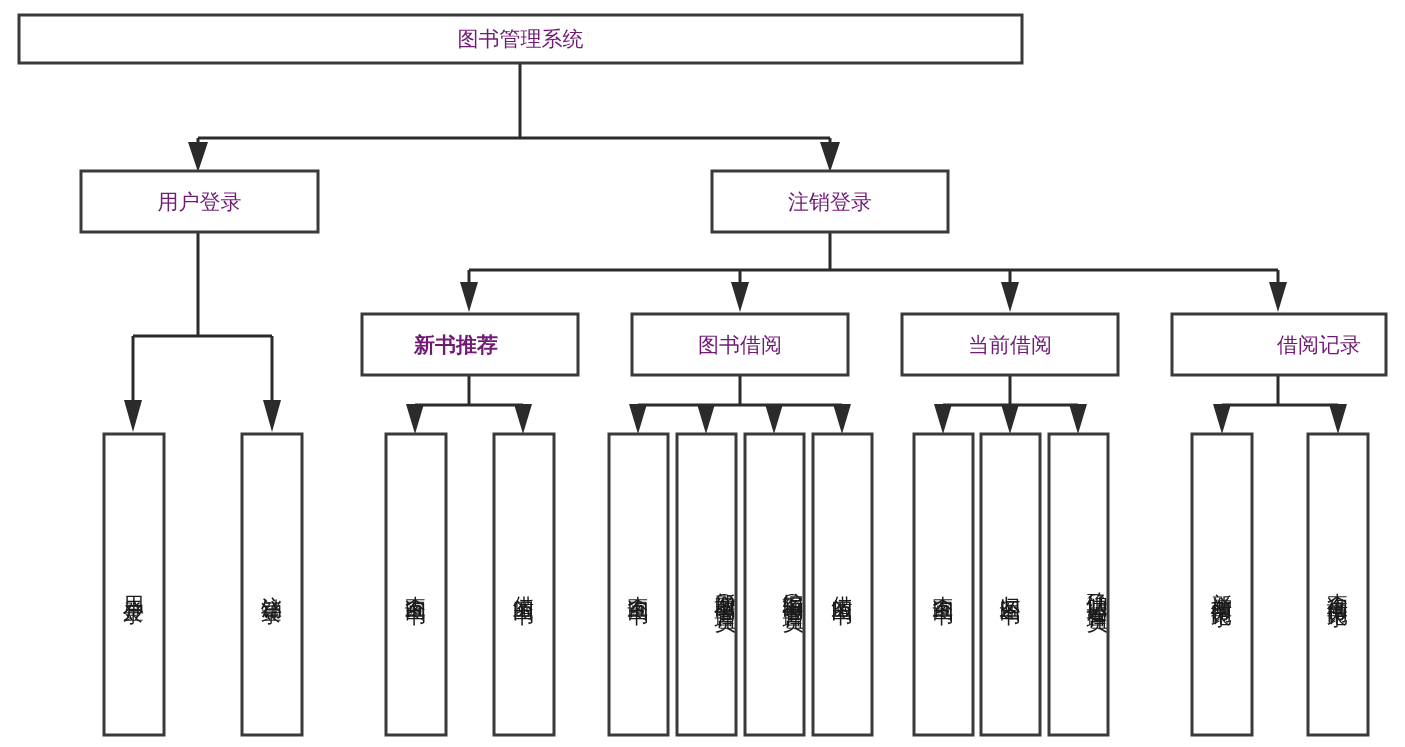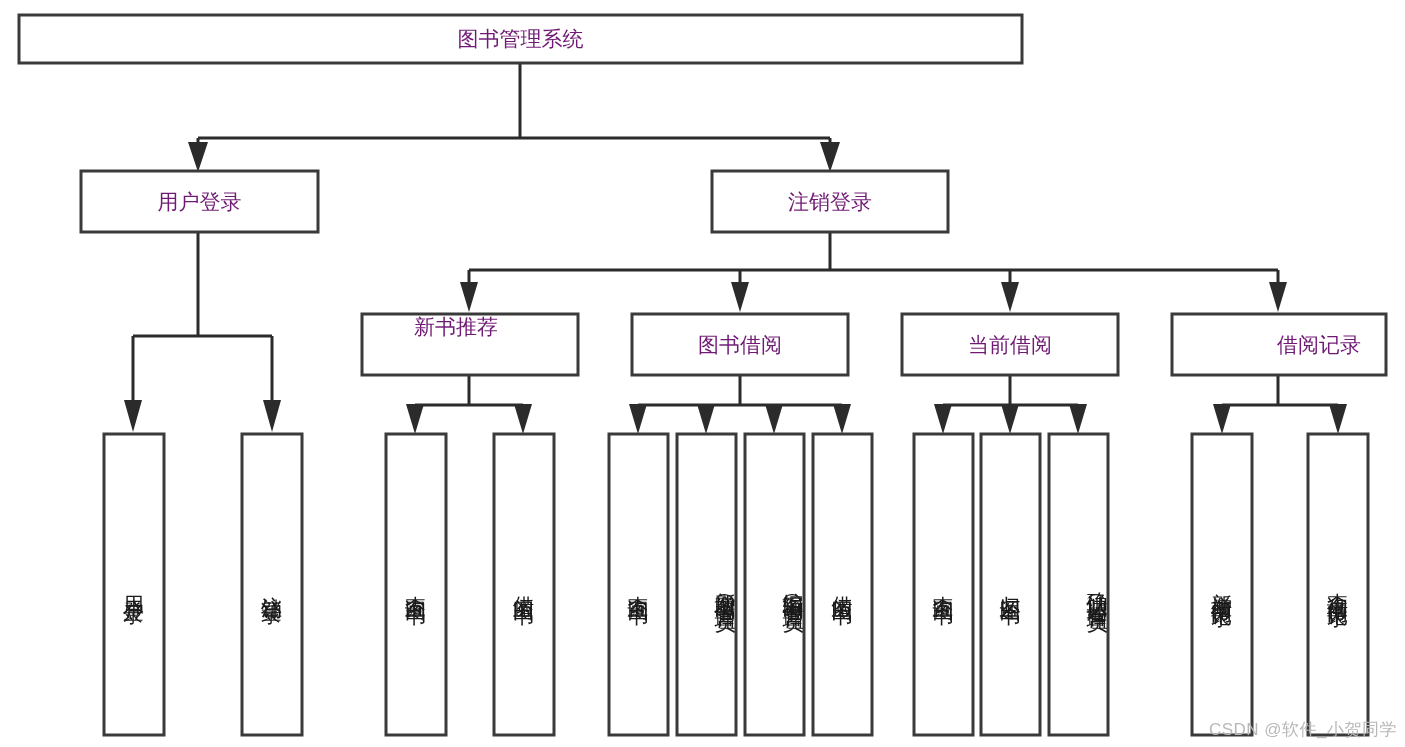--- a/index.html
+++ b/index.html
@@ -192,21 +192,21 @@
 
     <rect class="node-box" x="1192" y="434" width="60" height="301"></rect>
     <rect class="node-box" x="1308" y="434" width="60" height="301"></rect>
   </svg>
 
   <div class="label-horiz" style="left:19px; top:15px; width:1003px; height:48px;">图书管理系统</div>
 
   <div class="label-horiz" style="left:81px; top:171px; width:237px; height:61px;">用户登录</div>
   <div class="label-horiz" style="left:712px; top:171px; width:236px; height:61px;">注销登录</div>
 
-  <div class="label-horiz" style="left:362px; top:296px; width:188px; height:61px;">新书推荐</div>
+  <div class="label-horiz" style="left:362px; top:314px; width:188px; height:61px;font-weight:bold;">新书推荐</div>
   <div class="label-horiz" style="left:902px; top:314px; width:216px; height:61px;">当前借阅</div>
   <div class="label-horiz" style="left:632px; top:314px; width:216px; height:61px;">图书借阅</div>
   <div class="label-horiz" style="left:1172px; top:314px; width:214px; height:61px;padding-left:40px;">借阅记录</div>
 
   <div class="label-vert" style="left:104px; top:434px; width:60px; height:301px;">用户登录</div>
   <div class="label-vert" style="left:242px; top:434px; width:60px; height:301px;">注销登录</div>
 
   <div class="label-vert" style="left:386px; top:434px; width:60px; height:301px;">查询图书</div>
   <div class="label-vert" style="left:494px; top:434px; width:60px; height:301px;">借阅图书</div>
 
@@ -215,15 +215,14 @@
   <div class="label-vert" style="left:745px; top:434px; width:59px; height:301px; align-items:flex-start; padding-top:8px; box-sizing:border-box;">编辑图书（管理员）</div>
   <div class="label-vert" style="left:813px; top:434px; width:59px; height:301px;">借阅图书</div>
 
   <div class="label-vert" style="left:914px; top:434px; width:59px; height:301px;">查询图书</div>
   <div class="label-vert" style="left:981px; top:434px; width:59px; height:301px;">归还图书</div>
   <div class="label-vert" style="left:1049px; top:434px; width:59px; height:301px; align-items:flex-start; padding-top:8px; box-sizing:border-box;">确认归还（管理员）</div>
 
   <div class="label-vert" style="left:1192px; top:434px; width:60px; height:301px;">新增借阅记录</div>
   <div class="label-vert" style="left:1308px; top:434px; width:60px; height:301px;">查询借阅记录</div>
 
-  <div class="watermark">CSDN @软件_小贺同学</div>
 
 </div>
 
 </body></html>

